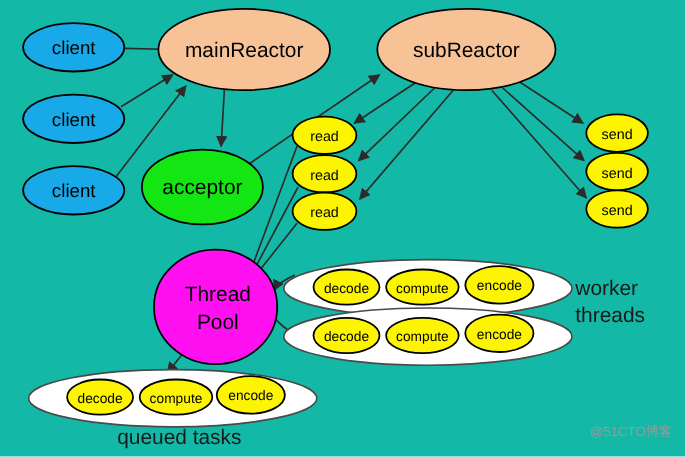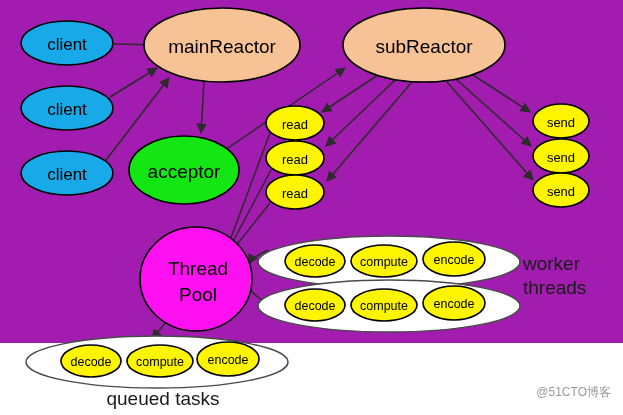--- a/index.html
+++ b/index.html
@@ -9,22 +9,22 @@
   }
   body {
     width: 623px;
     height: 415px;
     overflow: hidden;
     font-family: "Liberation Sans", sans-serif;
   }
   #diagram-root {
     position: relative;
     width: 623px;
-    height: 343px;
-    background: #a21caf;
+    height: 415px;
+    background: #14b8a6;
   }
   svg#reactor-svg {
     display: block;
     width: 623px;
     height: 415px;
   }
   .node-shape {
     stroke: #000000;
     stroke-width: 1.6;
   }

